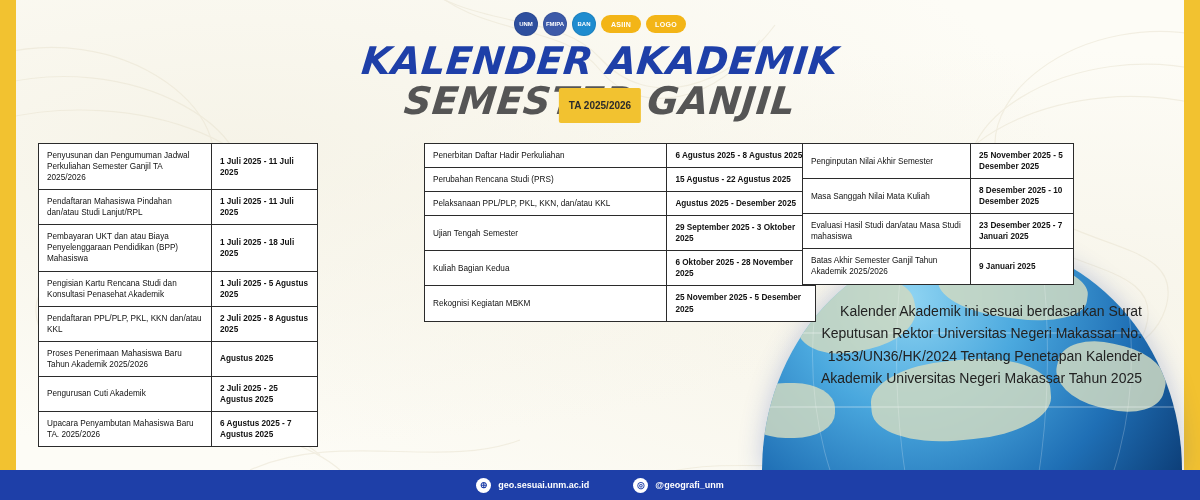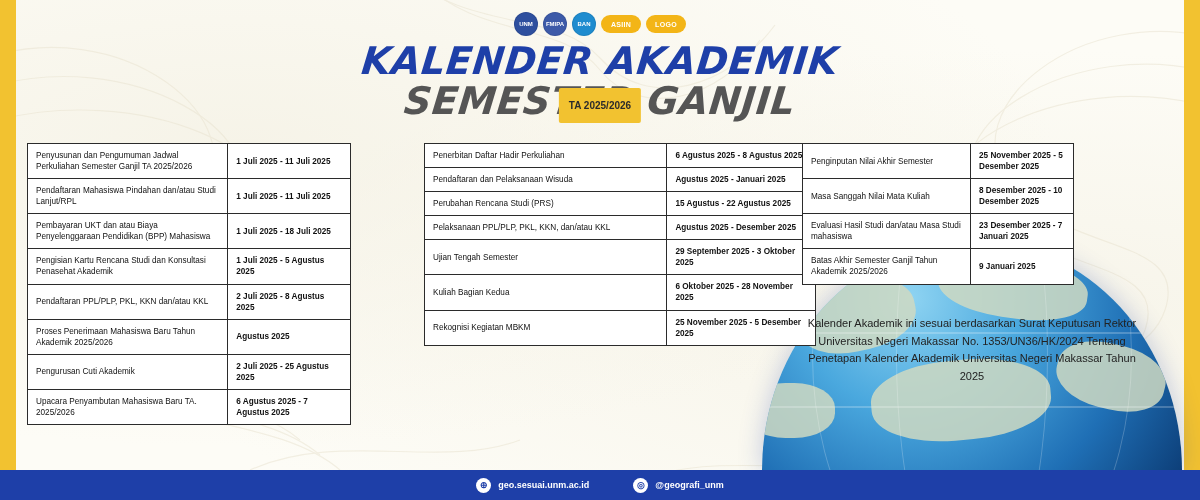--- a/index.html
+++ b/index.html
@@ -95,21 +95,21 @@
     font-size: 10px; font-weight: bold;
     padding: 12px 10px; border-radius: 2px; z-index: 5;
     white-space: nowrap;
   }
 
   
   .col {
     position: absolute; top: 143px;
     z-index: 3;
   }
-  .col.c1 { left: 27px;  width: 324px; }
+  .col.c1 { left: 38px;  width: 280px; }
   .col.c2 { left: 424px; width: 392px; }
   .col.c3 { left: 802px; width: 272px; }
 
   table.cal {
     width: 100%;
     border-collapse: collapse;
     background: #ffffff;
     table-layout: fixed;
   }
   table.cal td {
@@ -118,23 +118,22 @@
     padding: 6px 8px;
     vertical-align: middle;
     line-height: 1.35;
     color: #111;
   }
   table.cal td.act { width: 62%; }
   table.cal td.dat { width: 38%; font-weight: bold; }
 
   .note {
     position: absolute; left: 802px; top: 300px; width: 340px;
-    text-align: center; font-size: 11px; color: #222; line-height: 1.6;
+    text-align: right; font-size: 14px; color: #222; line-height: 1.6;
     z-index: 3;
-    margin-top: 15px;
   }
 
   
   .globe {
     position: absolute; right: 18px; bottom: 30px;
     width: 420px; height: 230px;
     border-radius: 50% 50% 0 0 / 100% 100% 0 0;
     background:
       radial-gradient(circle at 35% 25%, #8fd4f2 0%, #4aa8de 35%, #1f6fb5 70%, #0d3f79 100%);
     overflow: hidden;
@@ -234,24 +233,20 @@
       </table>
   </div>
   <div class="col c2">
     <table class="cal">
         <tbody id="tb2">
           <tr>
             <td class="act">Penerbitan Daftar Hadir Perkuliahan</td>
             <td class="dat">6 Agustus 2025 - 8 Agustus 2025</td>
           </tr>
           <tr>
-            <td class="act">Pendaftaran dan Pelaksanaan Wisuda</td>
-            <td class="dat">Agustus 2025 - Januari 2025</td>
-          </tr>
-          <tr>
             <td class="act">Perubahan Rencana Studi (PRS)</td>
             <td class="dat">15 Agustus - 22 Agustus 2025</td>
           </tr>
           <tr>
             <td class="act">Pelaksanaan PPL/PLP, PKL, KKN, dan/atau KKL</td>
             <td class="dat">Agustus 2025 - Desember 2025</td>
           </tr>
           <tr>
             <td class="act">Ujian Tengah Semester</td>
             <td class="dat">29 September 2025 - 3 Oktober 2025</td>

